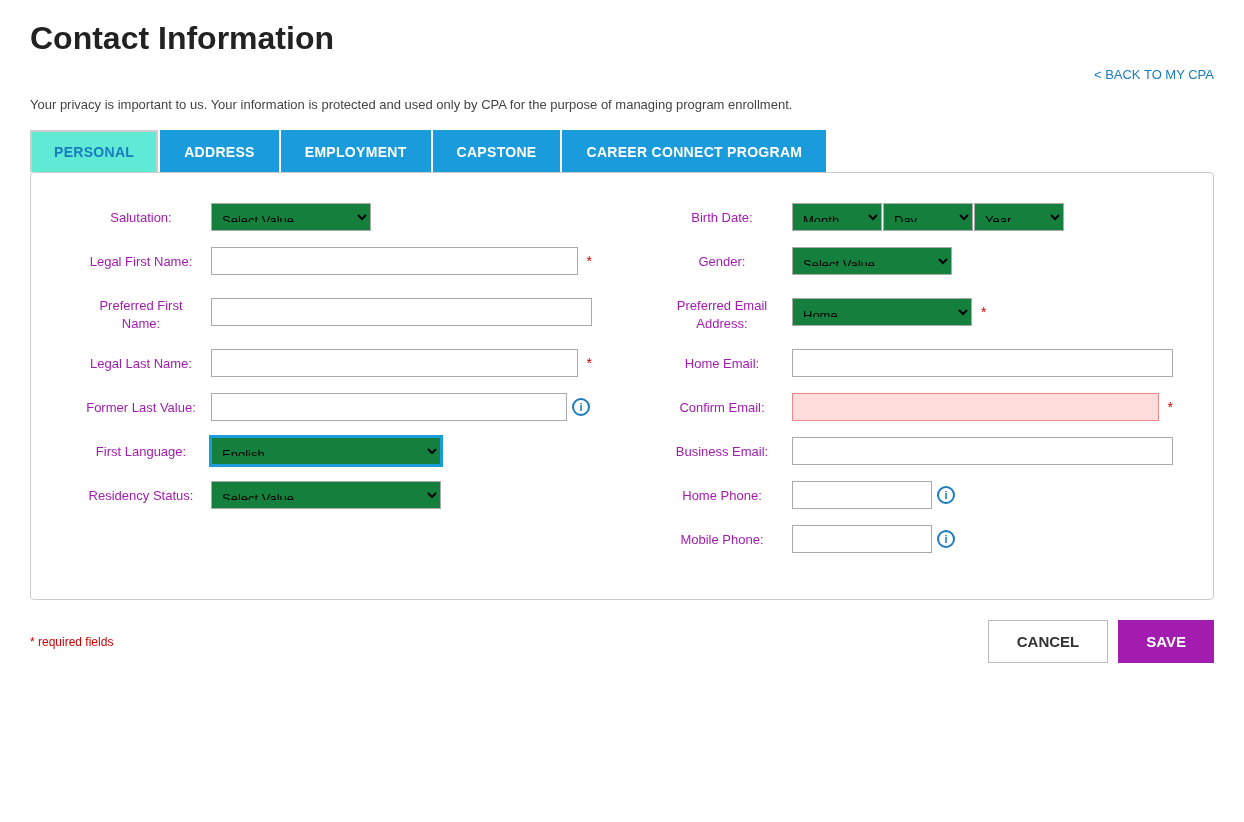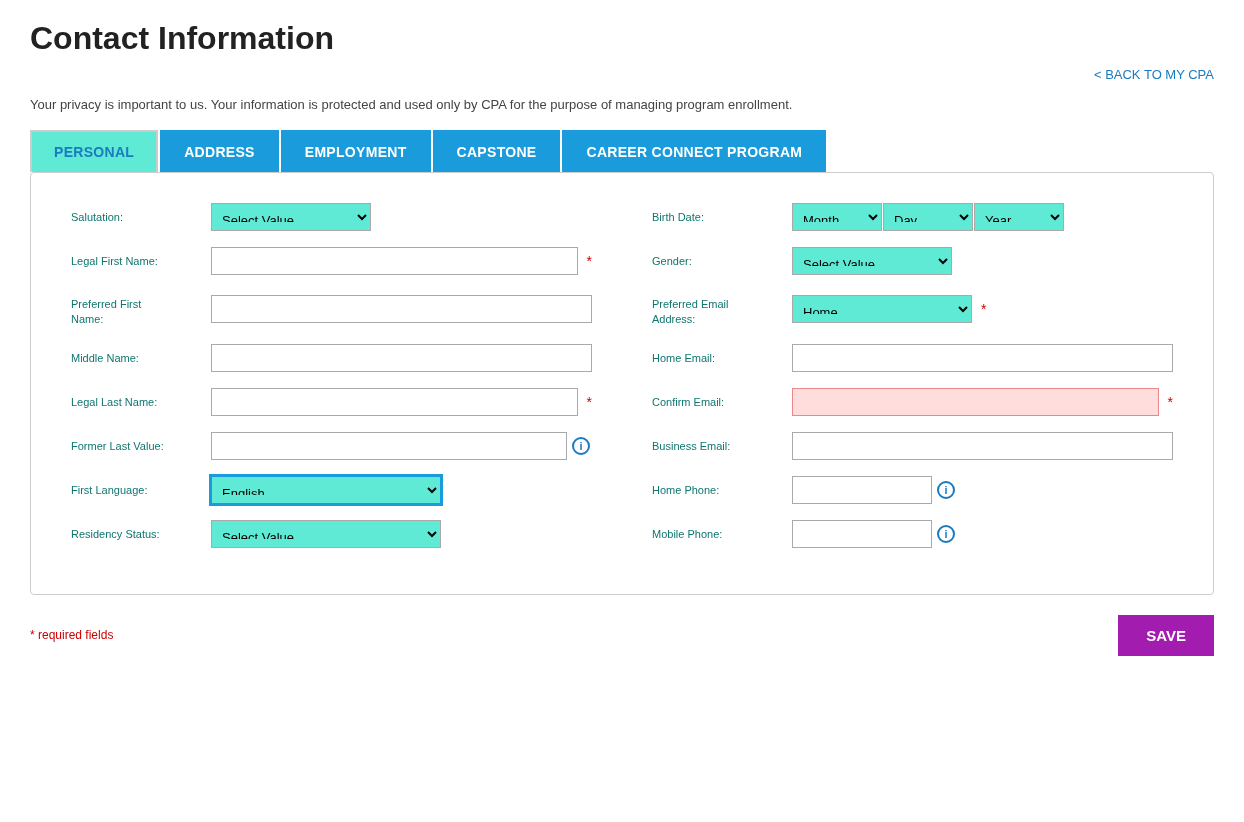--- a/index.html
+++ b/index.html
@@ -64,23 +64,24 @@
       grid-template-columns: 1fr 1fr;
       gap: 0 60px;
     }
     .form-row {
       display: flex;
       align-items: center;
       margin-bottom: 16px;
     }
     .form-label {
       min-width: 140px;
-      color: #0f766e;
-      font-size: 11px;
+      color: #a21caf;
+      font-size: 13px;
       flex-shrink: 0;
+      text-align: center;
     }
     .form-label.multiline {
       align-self: flex-start;
       padding-top: 6px;
       line-height: 1.4;
     }
     .form-field {
       flex: 1;
       display: flex;
       align-items: center;
@@ -100,21 +101,21 @@
     .required-star {
       color: #cc0000;
       font-size: 14px;
       margin-left: 4px;
     }
     select {
       padding: 8px 6px;
       border: 1px solid #aaa;
       font-size: 13px;
       height: 28px;
-      background: #5eead4;
+      background: #15803d;
     }
     select.narrow { width: 90px; }
     select.medium { width: 160px; }
     select.wide { width: 230px; }
     select.full { width: 100%; }
     select.highlighted {
       border-color: #1a9bdc;
       outline: 2px solid #1a9bdc;
     }
     .birth-date-row {
@@ -212,26 +213,20 @@
         </div>
       </div>
 
       <div class="form-row">
         <label class="form-label multiline">Preferred First<br>Name:</label>
         <div class="form-field">
           <input type="text" style="">
         </div>
       </div>
 
-      <div class="form-row">
-        <label class="form-label">Middle Name:</label>
-        <div class="form-field">
-          <input type="text" style="">
-        </div>
-      </div>
 
       <div class="form-row">
         <label class="form-label">Legal Last Name:</label>
         <div class="form-field">
           <input type="text" style="">
           <span class="required-star">*</span>
         </div>
       </div>
 
       <div class="form-row">
@@ -352,15 +347,16 @@
         </div>
       </div>
 
     </div>
   </div>
 </div>
 
 <div class="bottom-bar">
   <span class="required-note">* required fields</span>
   <div class="button-group">
+    <button class="btn-cancel">CANCEL</button>
     <button class="btn-save">SAVE</button>
   </div>
 </div>
 
 </body></html>

